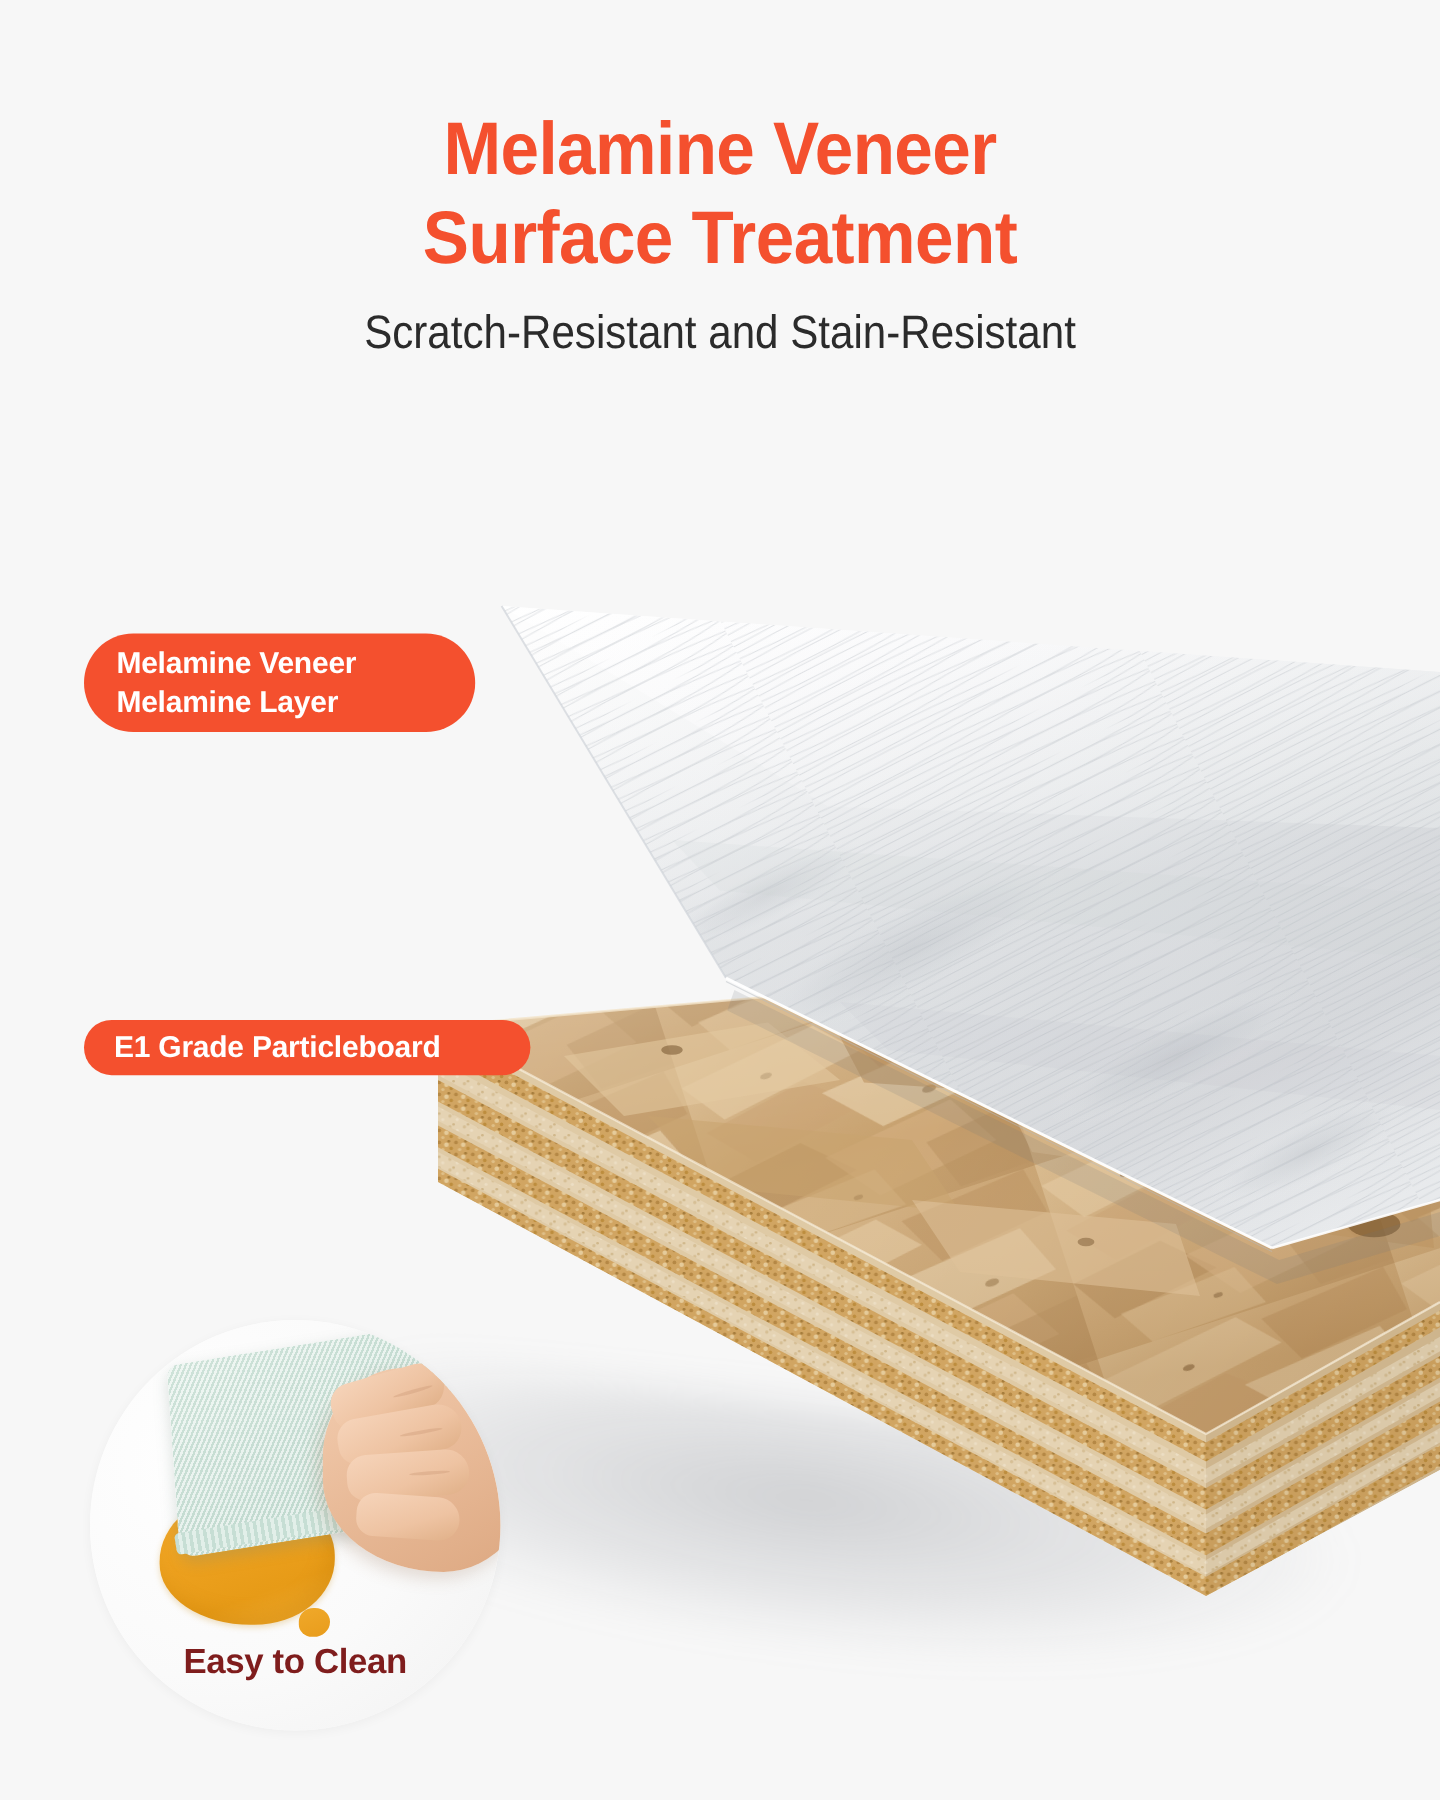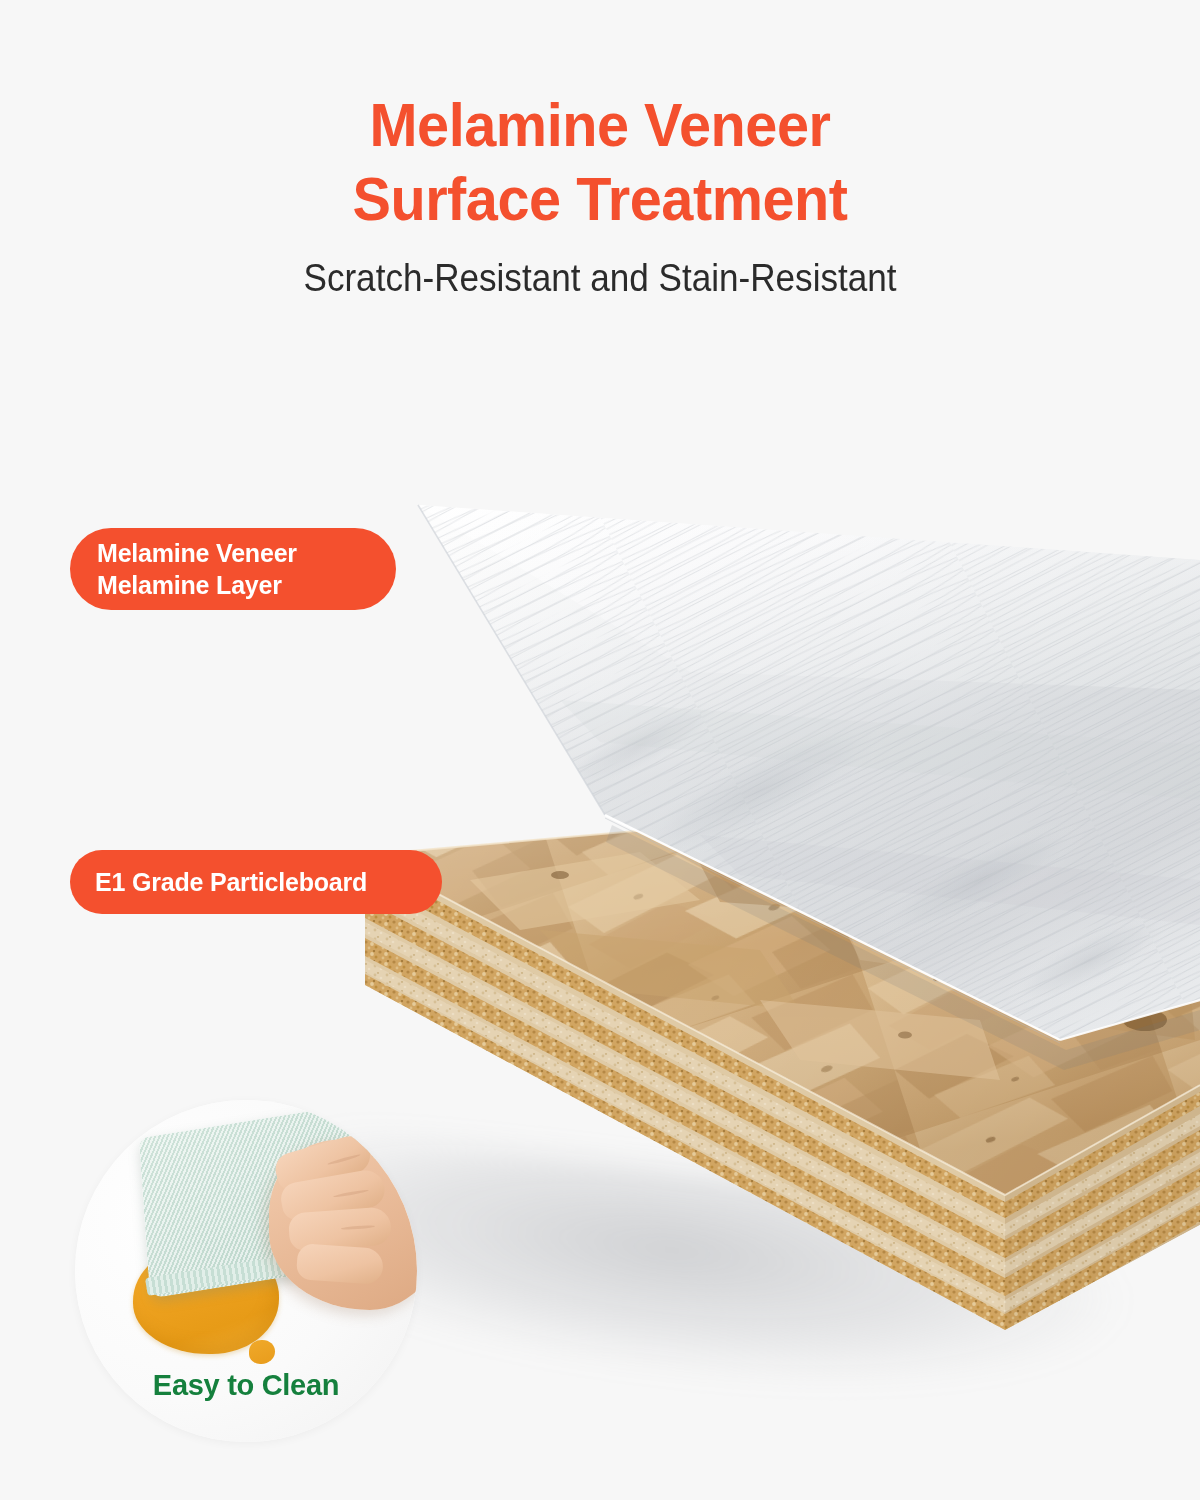--- a/index.html
+++ b/index.html
@@ -50,21 +50,21 @@
     justify-content:center;
   }
   .badge-veneer {
     left:70px; top:528px;
     width:326px; height:82px;
     padding:0 0 0 27px;
     font-size:25px; line-height:32px;
   }
   .badge-particle {
     left:70px; top:850px;
-    width:372px; height:64px;
+    width:372px; height:46px;
     padding:0 0 0 25px;
     font-size:25px; line-height:58px;
   }
   .badge-line { white-space:nowrap; }
 
   
   .inset {
     position:absolute;
     left:75px; top:1100px;
     width:342px; height:342px;
@@ -75,21 +75,21 @@
     box-shadow:0 2px 10px rgba(0,0,0,0.045);
   }
   .inset-bg { position:absolute; inset:0;
     background:
       radial-gradient(circle at 30% 35%, #ffffff 0%, #fafafa 55%, #f1f1f1 100%);
   }
   .inset-caption {
     position:absolute;
     left:0; bottom:40px; width:100%;
     text-align:center;
-    color:#15803d;
+    color:#7f1d1d;
     font-weight:bold;
     font-size:29px;
     letter-spacing:-0.3px;
     z-index:12;
   }
 
   
   .spill {
     position:absolute;
     left:58px; top:144px;

